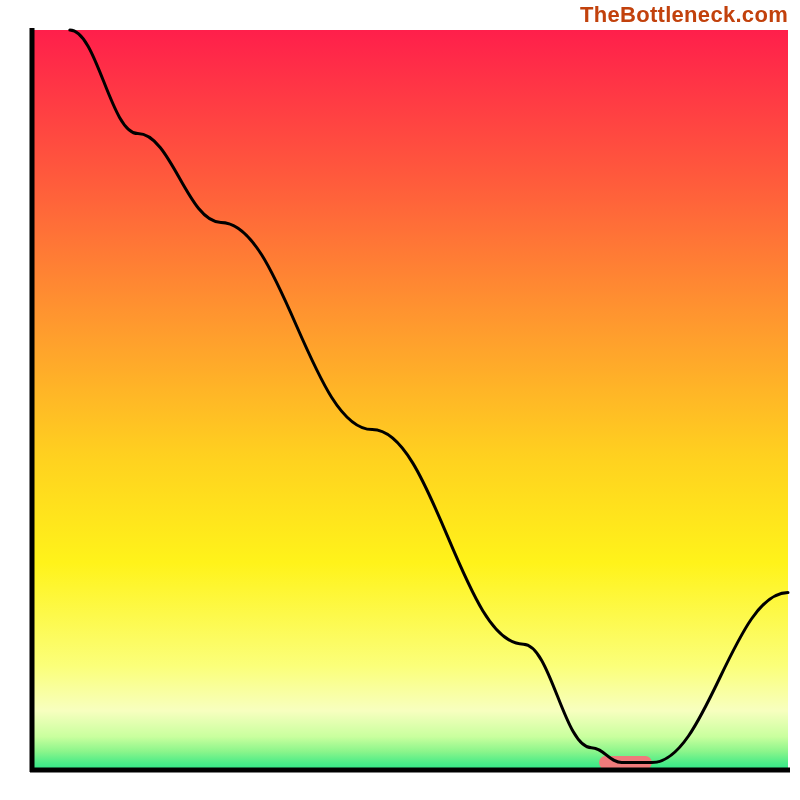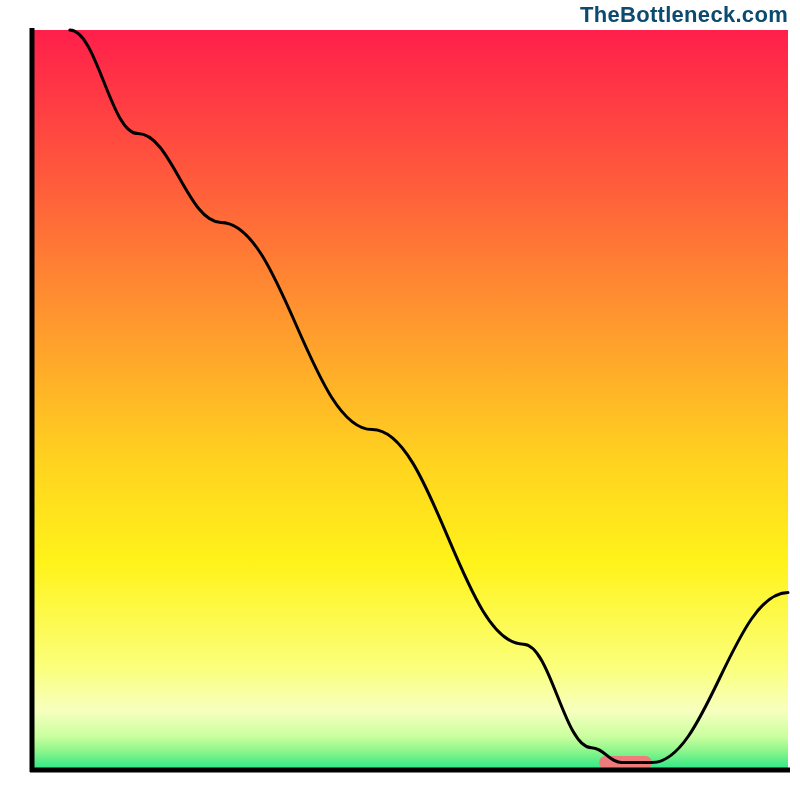--- a/index.html
+++ b/index.html
@@ -14,21 +14,21 @@
     position: relative;
     width: 800px;
     height: 800px;
   }
   .watermark {
     position: absolute;
     top: 2px;
     right: 12px;
     font-size: 22px;
     font-weight: 600;
-    color: #0c4a6e;
+    color: #c2410c;
     letter-spacing: 0.3px;
   }
   svg {
     position: absolute;
     top: 0;
     left: 0;
   }
 </style>
 </head>
 <body>

